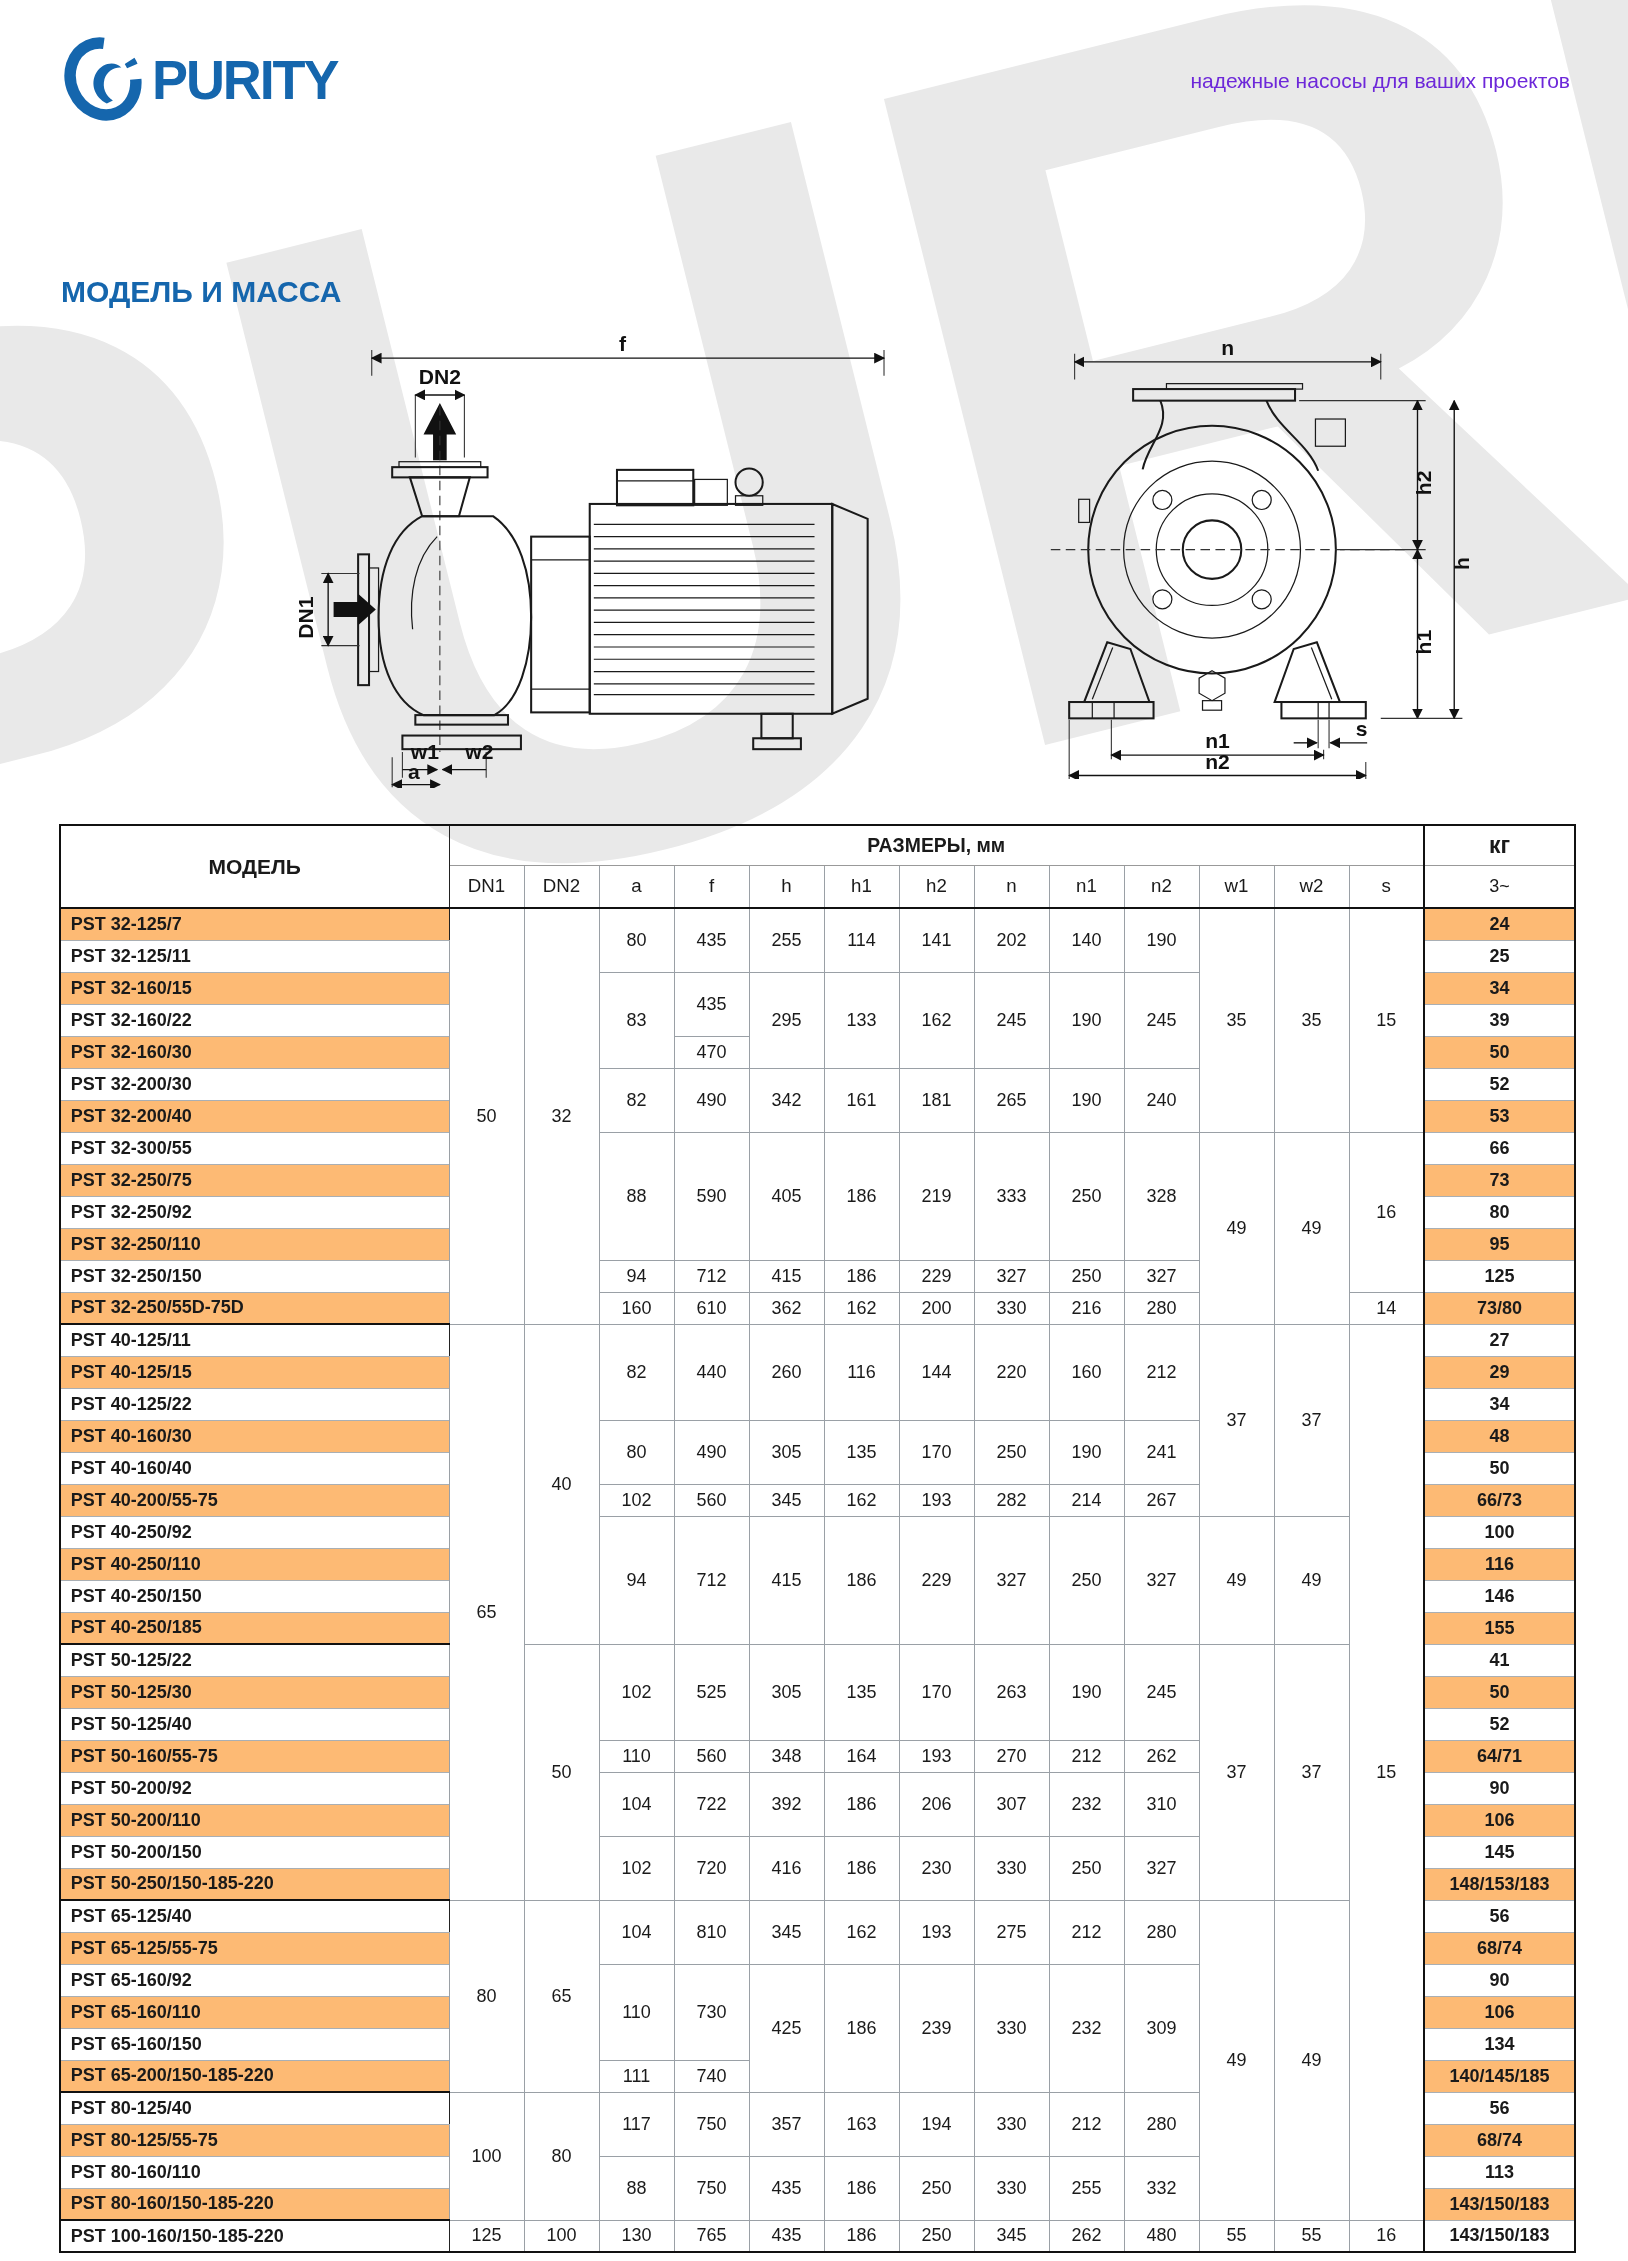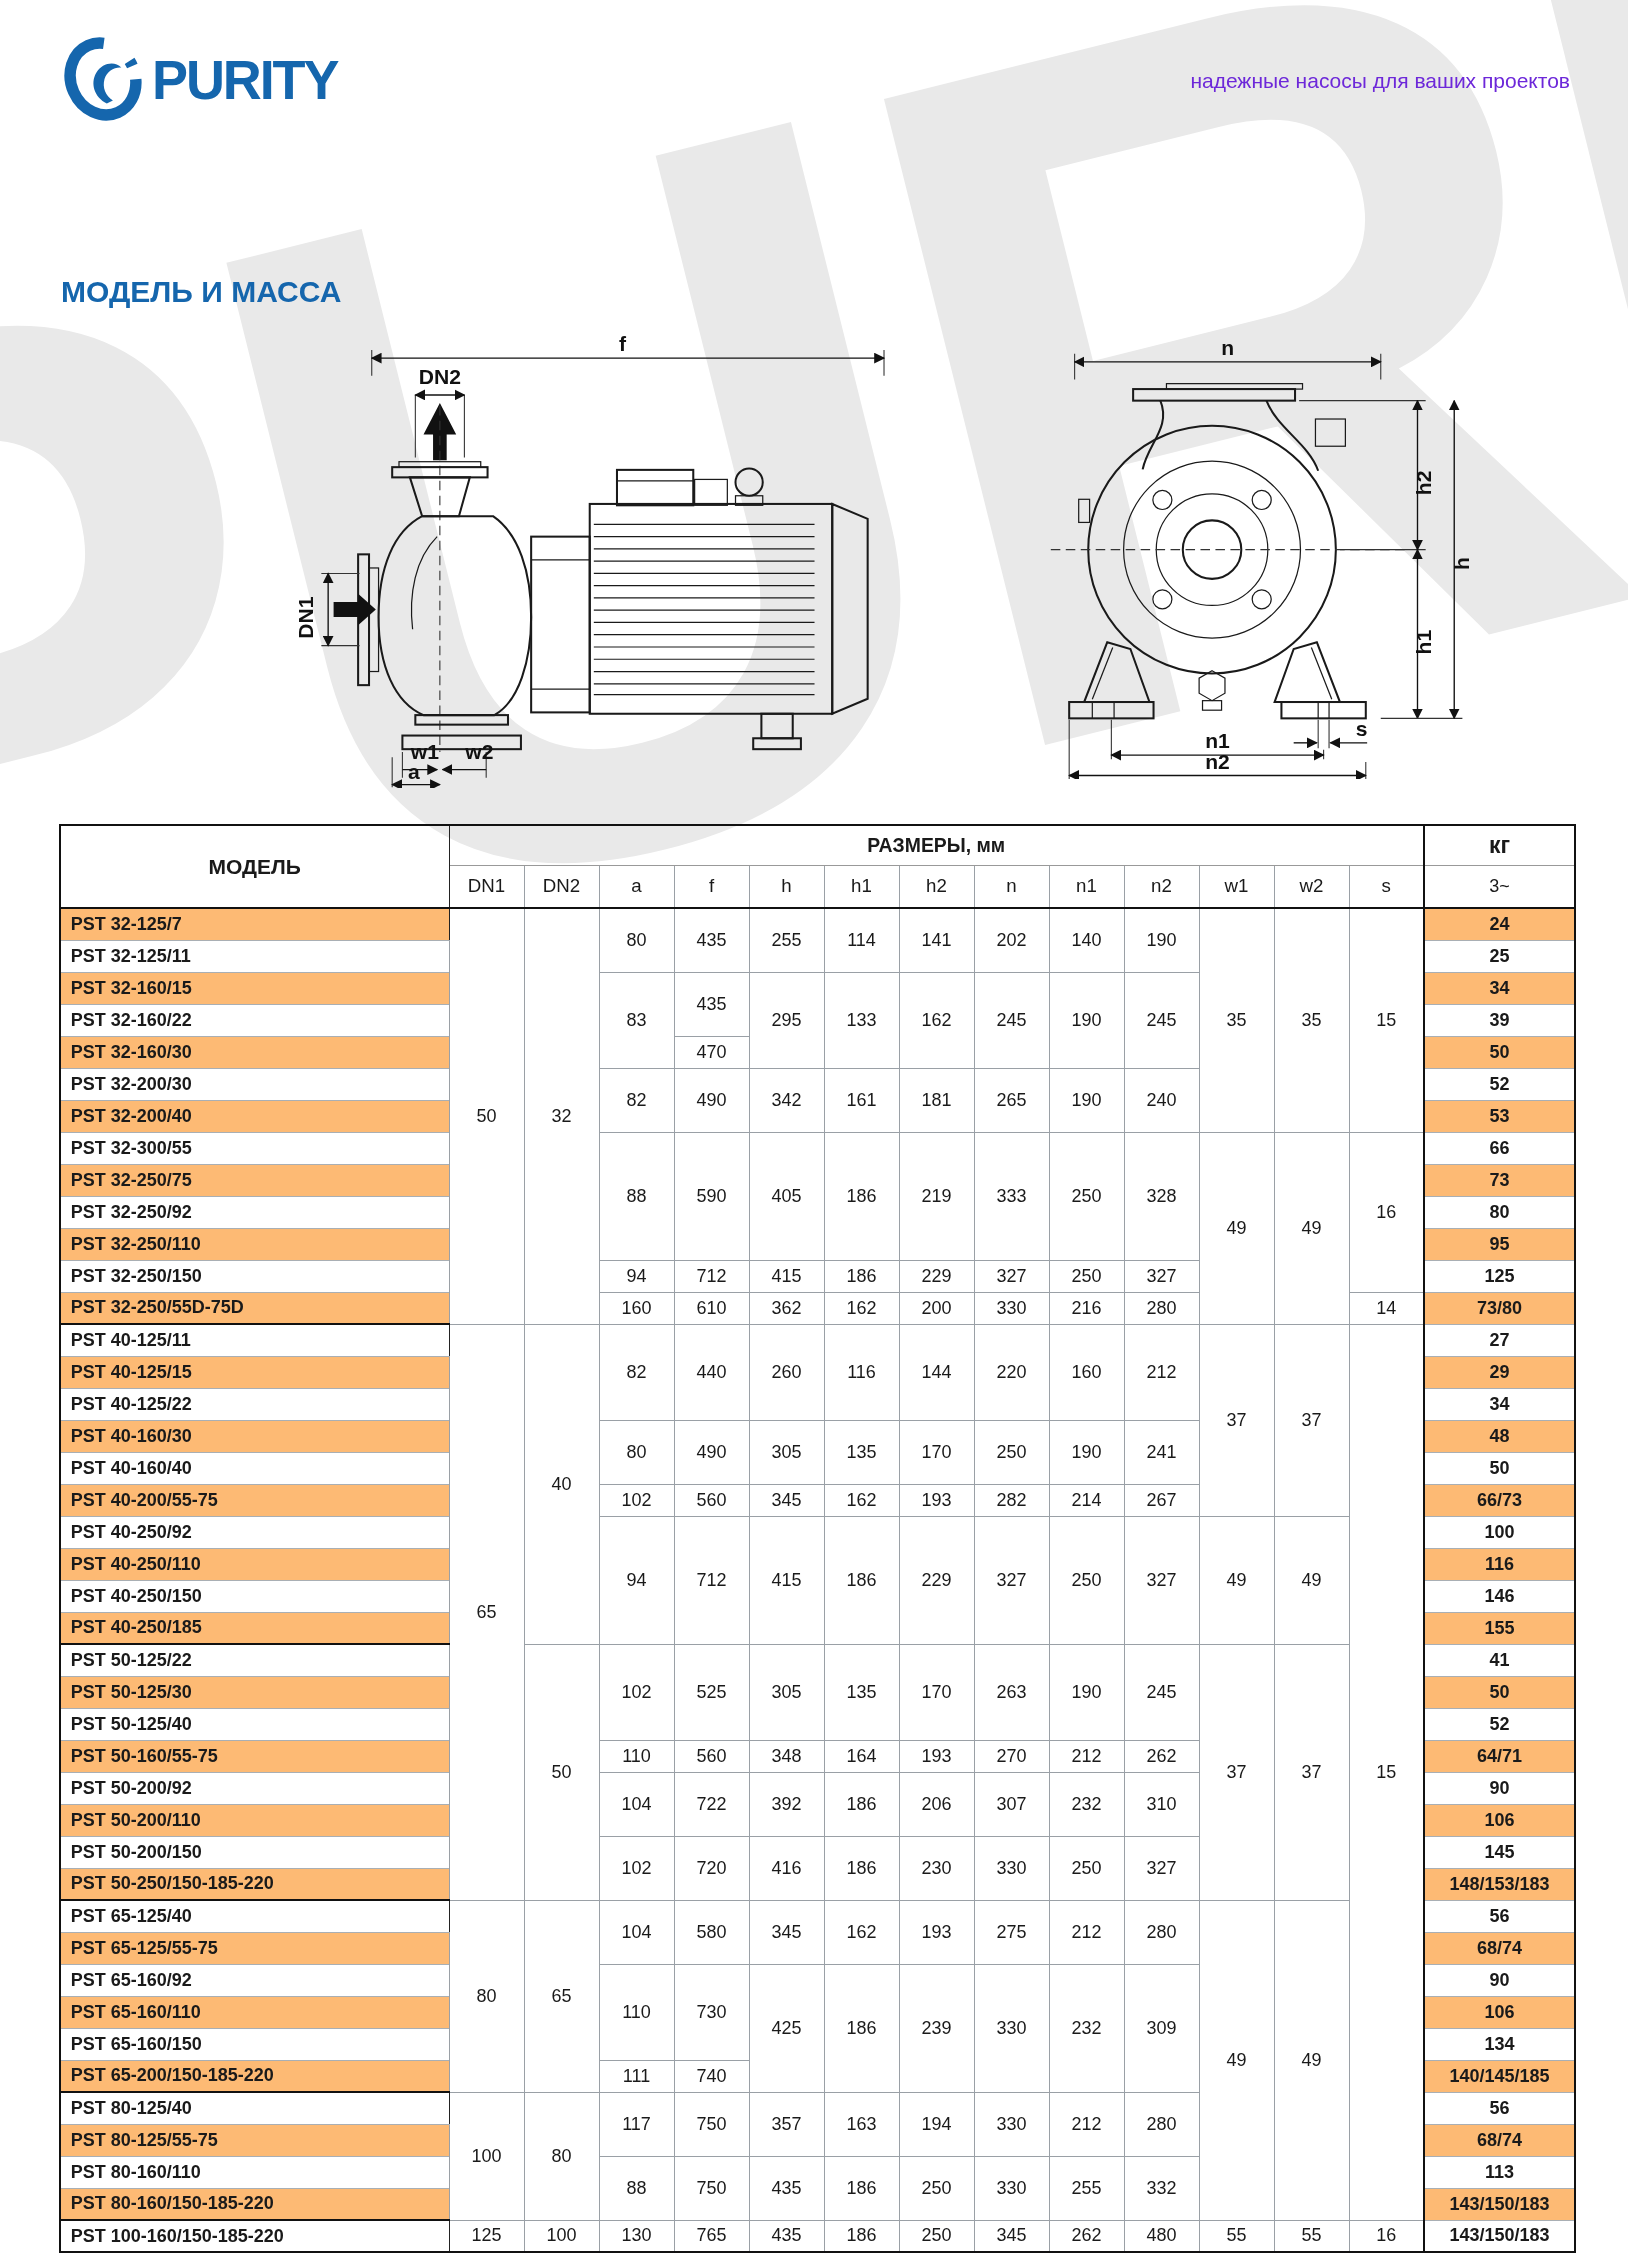--- a/index.html
+++ b/index.html
@@ -477,21 +477,21 @@
         </tr>
       <tr>
           <td class="m sh se">PST 50-250/150-185-220</td>
           <td class="k sh">148/153/183</td>
         </tr>
       <tr>
           <td class="m">PST 65-125/40</td>
           <td class="d" rowspan="6">80</td>
           <td class="d" rowspan="6">65</td>
           <td class="d" rowspan="2">104</td>
-          <td class="d" rowspan="2">580</td>
+          <td class="d" rowspan="2">810</td>
           <td class="d" rowspan="2">345</td>
           <td class="d" rowspan="2">162</td>
           <td class="d" rowspan="2">193</td>
           <td class="d" rowspan="2">275</td>
           <td class="d" rowspan="2">212</td>
           <td class="d" rowspan="2">280</td>
           <td class="d" rowspan="10">49</td>
           <td class="d" rowspan="10">49</td>
           <td class="k">56</td>
         </tr>

